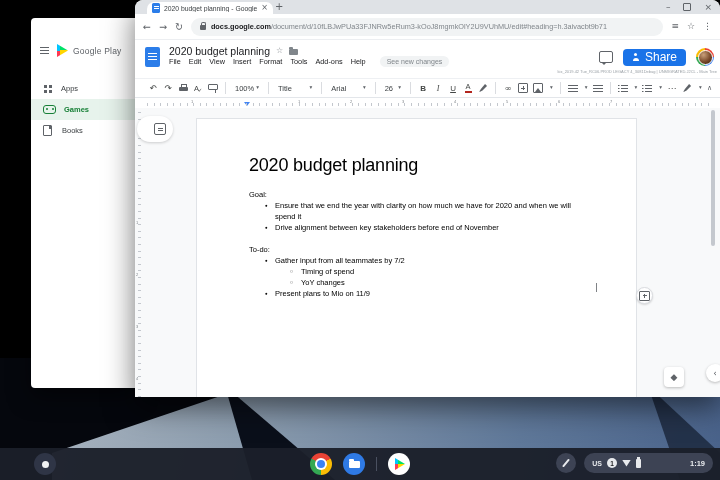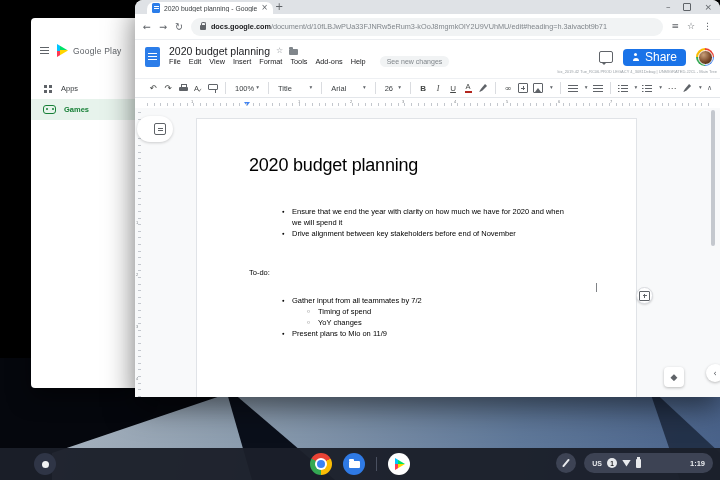--- a/index.html
+++ b/index.html
@@ -123,21 +123,21 @@
   .ruler-v::after{content:'';position:absolute;right:2px;top:4px;bottom:0;width:3px;
     background:repeating-linear-gradient(180deg,#c3c7cd 0 1px,transparent 1px 6.6px);}
   .rvnum{position:absolute;left:1px;font-size:4px;color:#80868b;}
   .outline-pill{position:absolute;left:2px;top:8px;width:36px;height:26px;background:#fff;border-radius:14px;
     box-shadow:0 1px 3px rgba(0,0,0,.18);display:flex;align-items:center;justify-content:flex-end;padding-right:7px;box-sizing:border-box;}
   .outline-ic{width:10px;height:10px;border:1.3px solid #5f6368;border-radius:2px;
     background:repeating-linear-gradient(180deg,transparent 0 1.7px,#5f6368 1.7px 2.7px) center/5px 6px no-repeat;}
   .page{position:absolute;left:61px;top:10px;width:441px;height:300px;background:#fff;border:1px solid #e0e3e7;box-sizing:border-box;}
   .doc-h{position:absolute;left:52px;top:36px;margin:0;font-size:18px;font-weight:400;color:#000;letter-spacing:-.2px;white-space:nowrap;}
   .doc-text{position:absolute;left:52px;top:70px;width:332px;font-size:7.5px;line-height:11px;color:#000;}
-  .doc-text ul{margin:17px;padding:0;list-style:none;}
+  .doc-text ul{margin:0;padding:0;list-style:none;}
   .doc-text li{position:relative;padding-left:26px;}
   .doc-text li::before{content:"●";position:absolute;left:16px;top:0;font-size:4.5px;line-height:11px;color:#000;}
   .doc-text li .sub{margin:0;padding:0;}
   .doc-text .sub li{padding-left:26px;margin-left:0;}
   .doc-text .sub li::before{content:"○";left:15px;font-size:5px;}
   .spacer11{height:11px;}
   .caret{position:absolute;left:399px;top:164px;width:1px;height:9px;background:#5f6368;opacity:.8;}
   .comment-add{position:absolute;left:501px;top:179px;width:17px;height:17px;border-radius:50%;background:#fff;
     border:1px solid #dadce0;box-shadow:0 1px 2px rgba(0,0,0,.15);display:flex;align-items:center;justify-content:center;box-sizing:border-box;}
   .scrollbar{position:absolute;left:576px;top:2px;width:4px;height:136px;background:#c4c8ce;border-radius:2px;}
@@ -194,20 +194,24 @@
     </div>
     <nav class="ps-nav">
       <div class="ps-item">
         <span class="ic-grid"></span>
         <span>Apps</span>
       </div>
       <div class="ps-item selected">
         <span class="ic-gamepad"></span>
         <span>Games</span>
       </div>
+      <div class="ps-item">
+        <span class="ic-book"></span>
+        <span>Books</span>
+      </div>
     </nav>
   </section>
 
   <section class="chrome-window">
 
     <div class="tabstrip">
       <div class="tab">
         <span class="favicon"></span>
         <span class="tab-title">2020 budget planning - Google D</span>
         <span class="tab-close glyph">×</span>
@@ -361,20 +365,21 @@
         <span class="rvnum" style="top:216px">3</span>
         <span class="rvnum" style="top:268px">4</span>
       </div>
       <div class="outline-pill">
         <span class="outline-ic"></span>
       </div>
 
       <div class="page">
         <h1 class="doc-h">2020 budget planning</h1>
         <div class="doc-text">
+          <div>Goal:</div>
           <ul>
             <li>Ensure that we end the year with clarity on how much we have for 2020 and when we will spend it</li>
             <li>Drive alignment between key stakeholders before end of November</li>
           </ul>
           <div class="spacer11"></div>
           <div>To-do:</div>
           <ul>
             <li>
               <span>Gather input from all teammates by 7/2</span>
               <ul class="sub">

